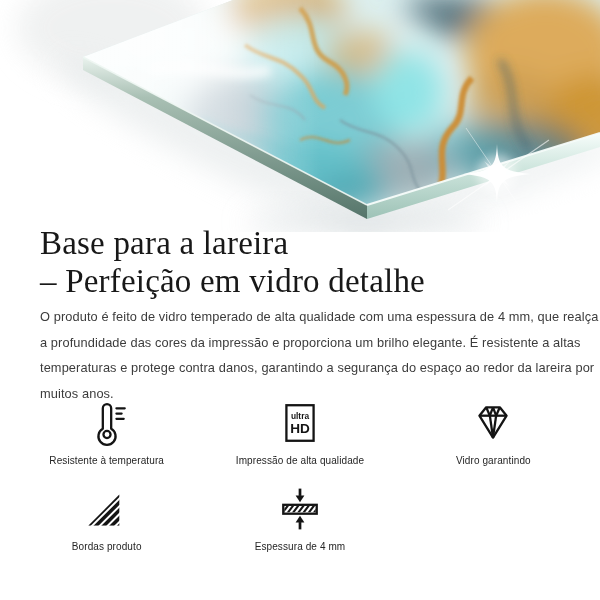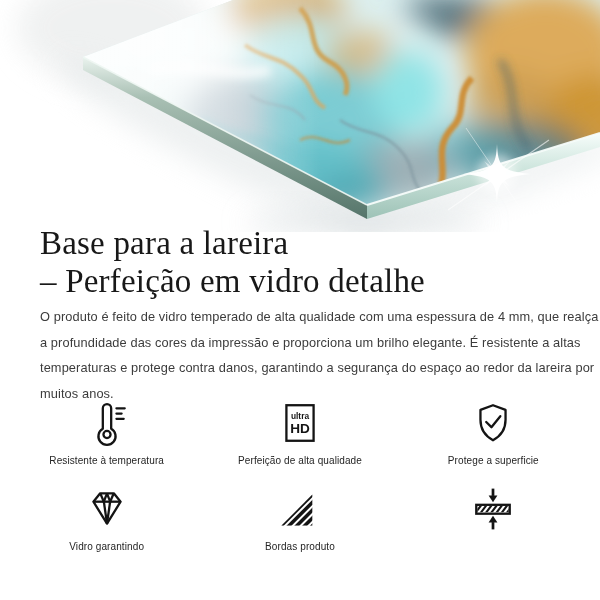--- a/index.html
+++ b/index.html
@@ -155,32 +155,23 @@
     </div>
 
     <div class="feature">
       <div class="icon-wrap">
         <svg width="46" height="46" viewBox="0 0 44 44">
           <rect class="ficon" x="9" y="5" width="26" height="34" stroke-width="2.6"></rect>
           <text x="22" y="18" text-anchor="middle" font-family="Liberation Sans, DejaVu Sans, sans-serif" font-size="8" font-weight="700" fill="#141414">ultra</text>
           <text x="22" y="32" text-anchor="middle" font-family="Liberation Sans, DejaVu Sans, sans-serif" font-size="13" font-weight="700" fill="#141414">HD</text>
         </svg>
       </div>
-      <div class="label">Perfeição de alta qualidade</div>
-    </div>
-
-    <div class="feature">
-      <div class="icon-wrap">
-        <svg width="46" height="46" viewBox="0 0 44 44">
-          <path class="ficon" stroke-linejoin="round" d="M22,5 L34,9.5 V19 C34,28 29.5,34.5 22,38.5 C14.5,34.5 10,28 10,19 V9.5 Z"></path>
-          <path class="ficon" stroke-linecap="round" stroke-linejoin="round" d="M15.5,21 L20.5,26 L29,15.5"></path>
-        </svg>
-      </div>
-      <div class="label">Protege a superficie</div>
-    </div>
+      <div class="label">Impressão de alta qualidade</div>
+    </div>
+
 
     <div class="feature">
       <div class="icon-wrap">
         <svg width="46" height="46" viewBox="0 0 44 44">
           <g class="ficon" stroke-width="2" stroke-linejoin="round">
             <path d="M9,15 L15.5,7 L28.5,7 L35,15 L22,36 Z"></path>
             <line x1="9" y1="15" x2="35" y2="15"></line>
             <line x1="15.5" y1="7" x2="19" y2="15"></line>
             <line x1="28.5" y1="7" x2="25" y2="15"></line>
             <line x1="22" y1="7" x2="19" y2="15"></line>
@@ -232,16 +223,17 @@
             <line x1="32" y1="30" x2="44" y2="14"></line>
           </g>
           <g stroke="#141414" stroke-width="2.6" fill="#141414">
             <line x1="22" y1="2.5" x2="22" y2="9.5"></line>
             <polygon points="17.8,9 26.2,9 22,15.5" stroke="none"></polygon>
             <line x1="22" y1="41.5" x2="22" y2="34.5"></line>
             <polygon points="17.8,35 26.2,35 22,28.5" stroke="none"></polygon>
           </g>
         </svg>
       </div>
+      <div class="label">Espessura de 4 mm</div>
     </div>
 
   </div>
 </div>
 
 </body></html>

